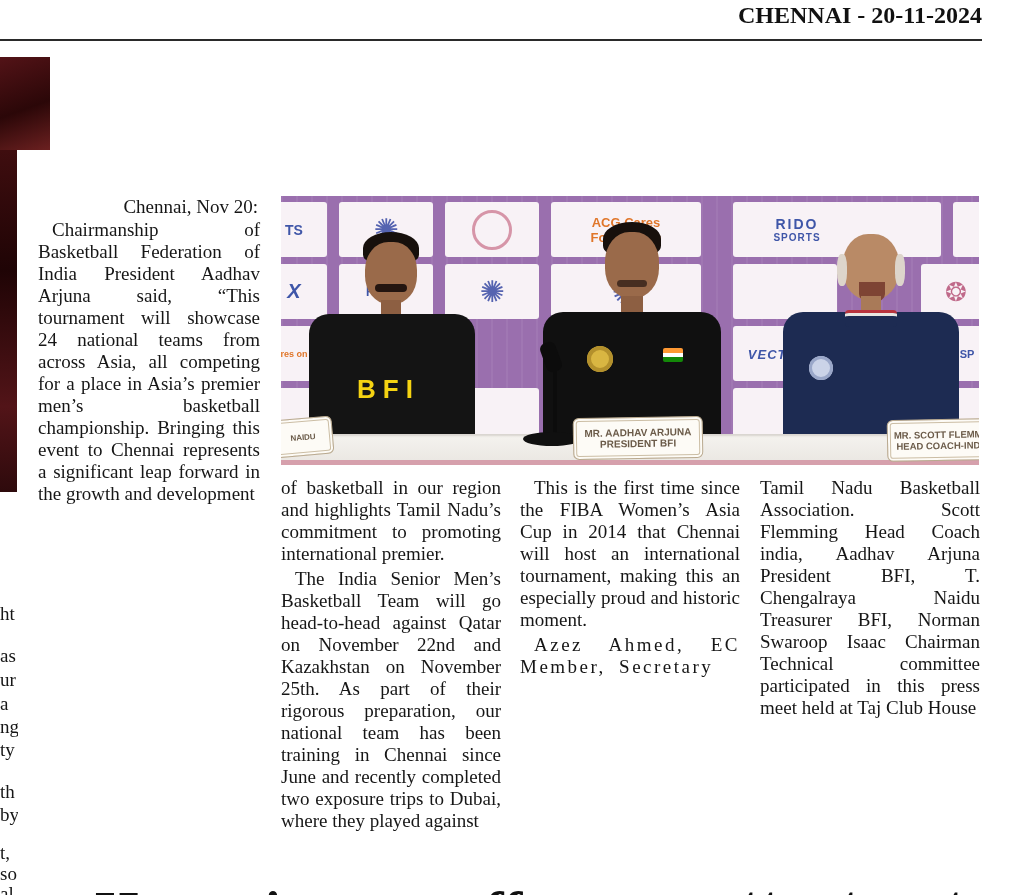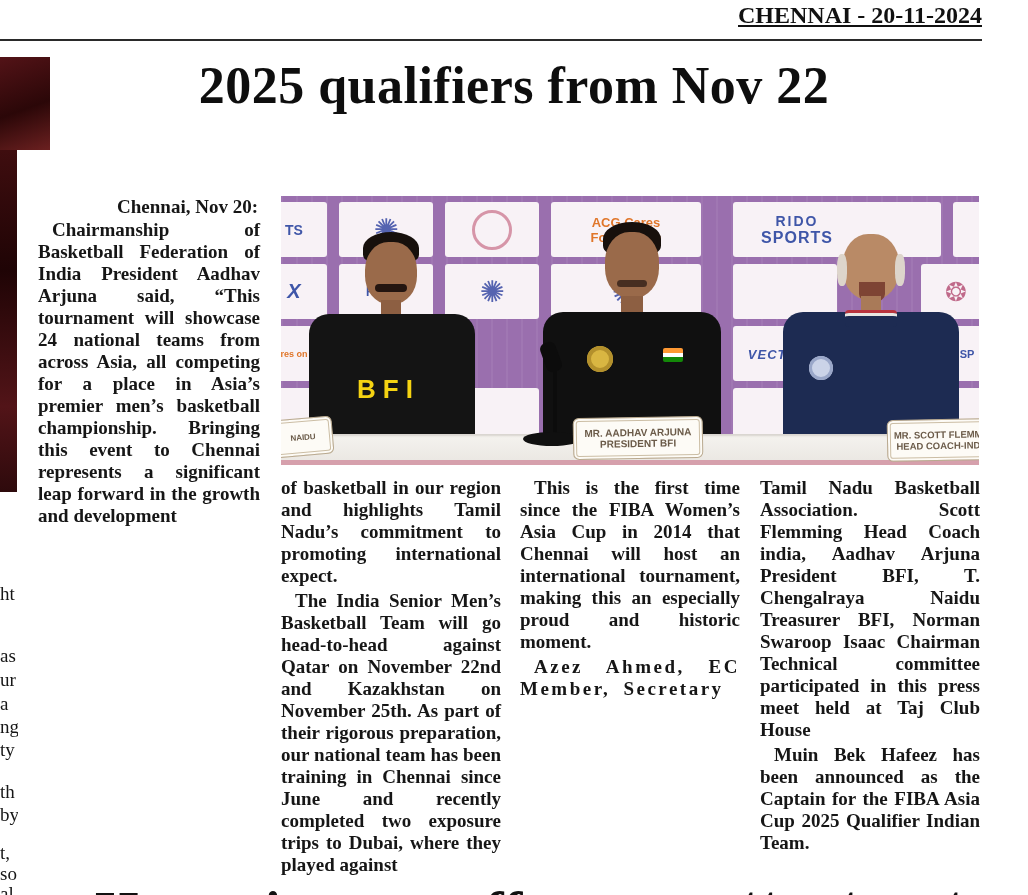--- a/index.html
+++ b/index.html
@@ -6,37 +6,37 @@
   .page{position:relative;width:1028px;height:895px;background:#fff;overflow:hidden;
         font-family:"Liberation Serif",serif;color:#161616;}
 
   
   .masthead{position:absolute;left:0;top:0;width:320px;height:40px;overflow:hidden;}
   .stripes{position:absolute;left:0;top:-4px;width:26px;height:46px;
            background:repeating-linear-gradient(180deg,#111 0 5px,#fff 5px 9px);}
   .logo{position:absolute;left:30px;top:-18px;font-family:"DejaVu Serif",serif;
         font-weight:bold;font-size:58px;letter-spacing:-2px;color:#141414;
         transform:scaleY(1.05);transform-origin:top left;white-space:nowrap;}
-  .edition{position:absolute;right:46px;top:2px;font-size:24px;font-weight:bold;color:#111;white-space:nowrap;text-decoration:underline;}
+  .edition{position:absolute;right:46px;top:2px;font-size:24px;font-weight:bold;color:#111;white-space:nowrap;}
   .rule{position:absolute;left:0;top:39px;width:982px;height:2px;background:#2a2a2a;}
 
   
   .red-block{position:absolute;left:0;top:57px;width:50px;height:93px;
              background:linear-gradient(160deg,#531317,#2b0708 55%,#6b2020);}
   .red-strip{position:absolute;left:0;top:150px;width:17px;height:342px;
              background:linear-gradient(180deg,#3f0d0f,#1f0405 35%,#521418 75%,#2e0a0c);}
   .edge-frag{position:absolute;left:0;width:18px;font-size:19px;line-height:20px;color:#161616;overflow:hidden;}
 
   
   .headline{position:absolute;left:50px;top:54px;width:928px;text-align:center;
             font-weight:bold;color:#0e0e0e;}
   .headline .hl{font-size:52px;line-height:64px;letter-spacing:0.5px;white-space:nowrap;}
 
   
-  .col{position:absolute;width:222px;font-size:19px;line-height:22px;text-align:justify;font-weight:bold;}
+  .col{position:absolute;width:222px;font-size:19px;line-height:22px;text-align:justify;}
   .col p{margin:0 0 3px 0;text-indent:14px;}
   .col p.noindent{text-indent:0;}
   .col p.dateline{text-align:right;text-indent:0;padding-right:2px;margin-bottom:1px;}
   .col p.spread{letter-spacing:2.5px;word-spacing:6px;}
 
   
   .photo{position:absolute;left:281px;top:196px;width:698px;height:269px;overflow:hidden;
          background:#9a6fae;}
   .photo .shade{position:absolute;inset:0;
          background:repeating-linear-gradient(90deg,rgba(255,255,255,.06) 0 2px,rgba(0,0,0,0) 2px 15px);z-index:0;}
@@ -87,56 +87,55 @@
 
 <div class="page">
 
   <div class="edition">CHENNAI - 20-11-2024</div>
   <div class="rule"></div>
 
   <div class="red-block"></div>
   <div class="red-strip"></div>
 
   <div>
-    <span class="edge-frag" style="top:584px">ht</span>
+    <span class="edge-frag" style="top:604px">ht</span>
     <span class="edge-frag" style="top:646px">as</span>
     <span class="edge-frag" style="top:670px">ur</span>
     <span class="edge-frag" style="top:694px">a</span>
     <span class="edge-frag" style="top:717px">ng</span>
     <span class="edge-frag" style="top:740px">ty</span>
     <span class="edge-frag" style="top:782px">th</span>
     <span class="edge-frag" style="top:805px">by</span>
     <span class="edge-frag" style="top:843px">t,</span>
     <span class="edge-frag" style="top:864px">so</span>
     <span class="edge-frag" style="top:884px">al</span>
   </div>
 
   <div class="headline">
-    <div class="hl">2025 qualifiers from Nov 22</div>
   </div>
 
   <div class="photo">
     <div class="shade"></div>
 
     <div class="tile" style="left:-20px;top:6px;width:66px">
         <span class="t-blue" style="font-size:14px">TS</span>
       </div>
     <div class="tile" style="left:58px;top:6px;width:94px">
         <span class="mandala">✺</span>
       </div>
     <div class="tile" style="left:164px;top:6px;width:94px">
         <span class="crest"></span>
       </div>
     <div class="tile" style="left:270px;top:6px;width:150px">
       <span class="t-orange" style="font-size:13px">ACG Cares</span>
       <span class="t-orange" style="font-size:13px">Foundation</span>
     </div>
     <div class="tile" style="left:452px;top:6px;width:128px">
       <span class="t-blue" style="font-size:14px;letter-spacing:2px">RIDO</span>
-      <span class="t-blue" style="font-size:16px;letter-spacing:1px">SPORTS</span>
+      <span class="t-blue" style="font-size:10px;letter-spacing:1px">SPORTS</span>
     </div>
     <div class="tile" style="left:568px;top:6px;width:92px"></div>
     <div class="tile" style="left:672px;top:6px;width:60px"></div>
 
     <div class="tile" style="left:-20px;top:68px;width:66px">
         <span class="t-blue" style="font-size:20px;font-style:italic">X</span>
       </div>
     <div class="tile" style="left:58px;top:68px;width:94px">
         <span class="t-blue" style="font-size:12px">RID SP</span>
       </div>
@@ -226,32 +225,31 @@
       <span>HEAD COACH-INDIA</span>
     </div>
   </div>
 
   <div class="col" style="left:38px;top:196px">
     <p class="dateline">Chennai, Nov 20:</p>
     <p>Chairmanship of Basketball Federation of India President Aadhav Arjuna said, “This tournament will showcase 24 national teams from across Asia, all competing for a place in Asia’s premier men’s basketball championship. Bringing this event to Chennai represents a significant leap forward in the growth and development</p>
   </div>
 
   <div class="col" style="left:281px;top:477px;width:220px">
-    <p class="noindent">of basketball in our region and highlights Tamil Nadu’s commitment to promoting international expect.</p>
+    <p class="noindent">of basketball in our region and highlights Tamil Nadu’s commitment to promoting international premier.</p>
     <p>The India Senior Men’s Basketball Team will go head-to-head against Qatar on November 22nd and Kazakhstan on November 25th. As part of their rigorous preparation, our national team has been training in Chennai since June and recently completed two exposure trips to Dubai, where they played against</p>
   </div>
 
   <div class="col" style="left:520px;top:477px;width:220px">
     <p>This is the first time since the FIBA Women’s Asia Cup in 2014 that Chennai will host an international tournament, making this an especially proud and historic moment.</p>
     <p class="spread">Azez Ahmed, EC Member, Secretary</p>
   </div>
 
   <div class="col" style="left:760px;top:477px;width:220px">
     <p class="noindent">Tamil Nadu Basketball Association. Scott Flemming Head Coach india, Aadhav Arjuna President BFI, T. Chengalraya Naidu Treasurer BFI, Norman Swaroop Isaac Chairman Technical committee participated in this press meet held at Taj Club House</p>
-    <p>Muin Bek Hafeez has been announced as the Captain for the FIBA Asia Cup 2025 Qualifier Indian Team.</p>
   </div>
 
   <div class="bottom-clip">
     <span class="bfrag" style="left:40px;font-size:56px">Hu</span>
     <span class="bfrag" style="left:210px;font-size:56px">i</span>
     <span class="bfrag" style="left:430px;font-size:56px">ff</span>
     <span class="bfrag" style="left:690px;font-size:34px">t t</span>
     <span class="bfrag" style="left:790px;font-size:34px">t</span>
     <span class="bfrag" style="left:895px;font-size:34px">t</span>
   </div>

